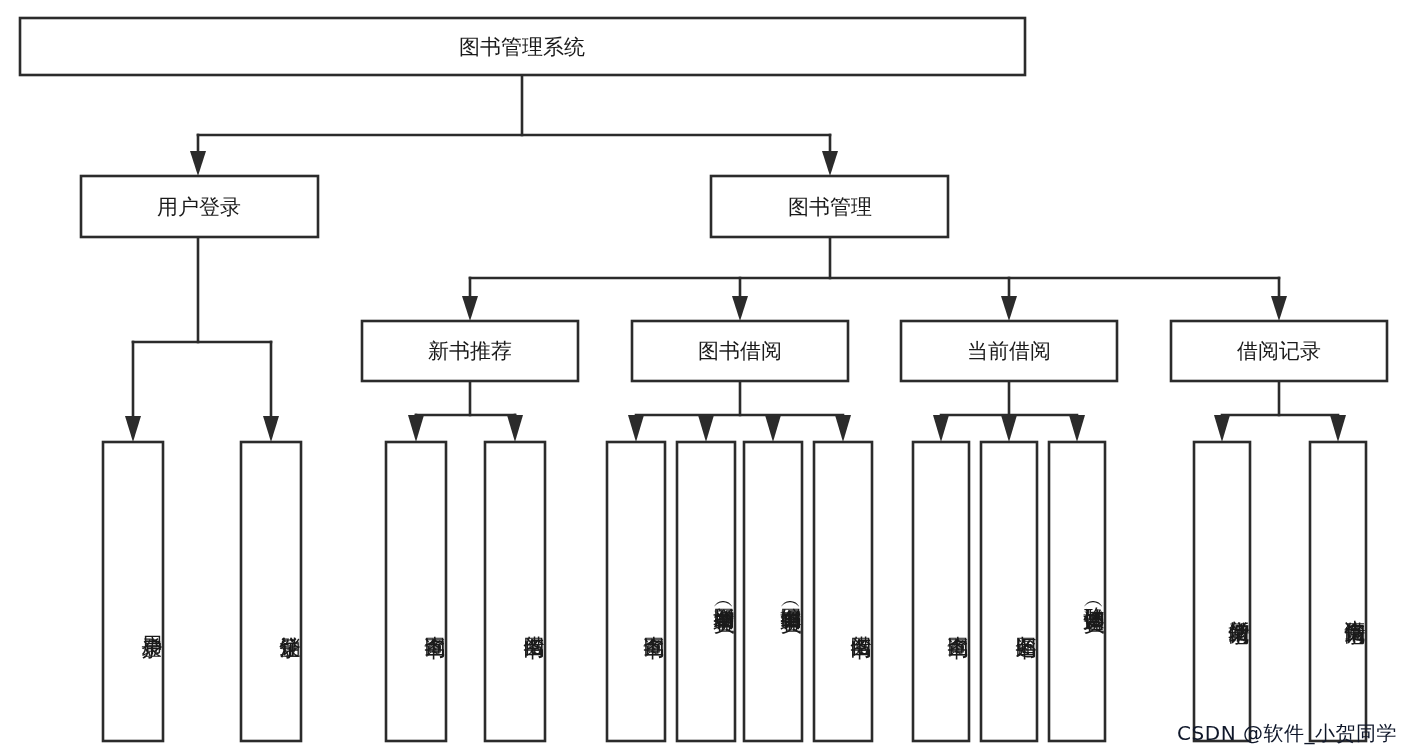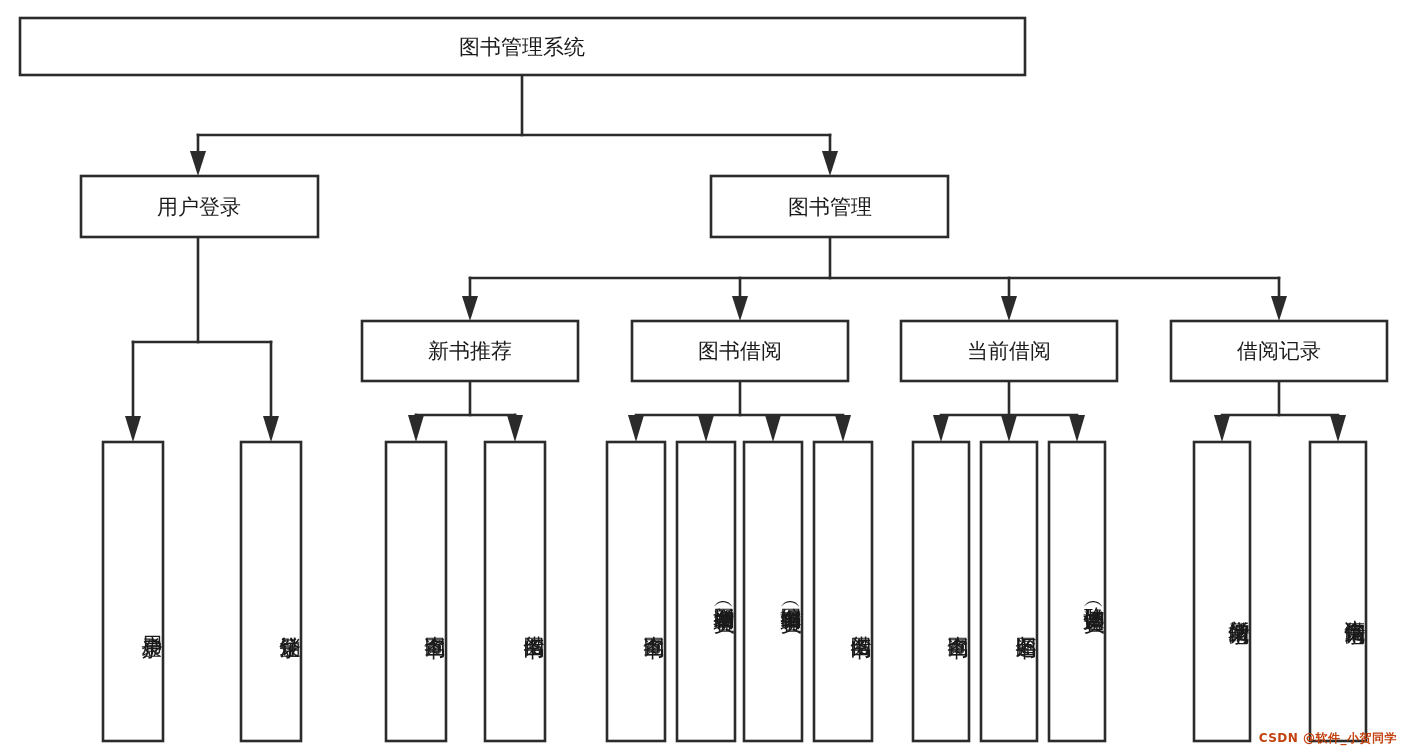--- a/index.html
+++ b/index.html
@@ -62,25 +62,24 @@
     color: #1a1a1a;
     letter-spacing: 1px;
     white-space: nowrap;
     pointer-events: none;
   }
   #watermark {
     position: absolute;
     right: 8px;
     bottom: 6px;
     font-family: "DejaVu Sans", "Liberation Sans", sans-serif;
-    font-size: 12px;
-    color: #c2410c;
+    font-size: 20px;
+    color: #0f172a;
     letter-spacing: 0.5px;
     user-select: none;
-    font-weight: bold;
   }
 </style>
 </head>
 <body>
 
 <div id="diagram-root">
 
   <svg id="flowchart" viewBox="0 0 1405 747">
 
     <g>

